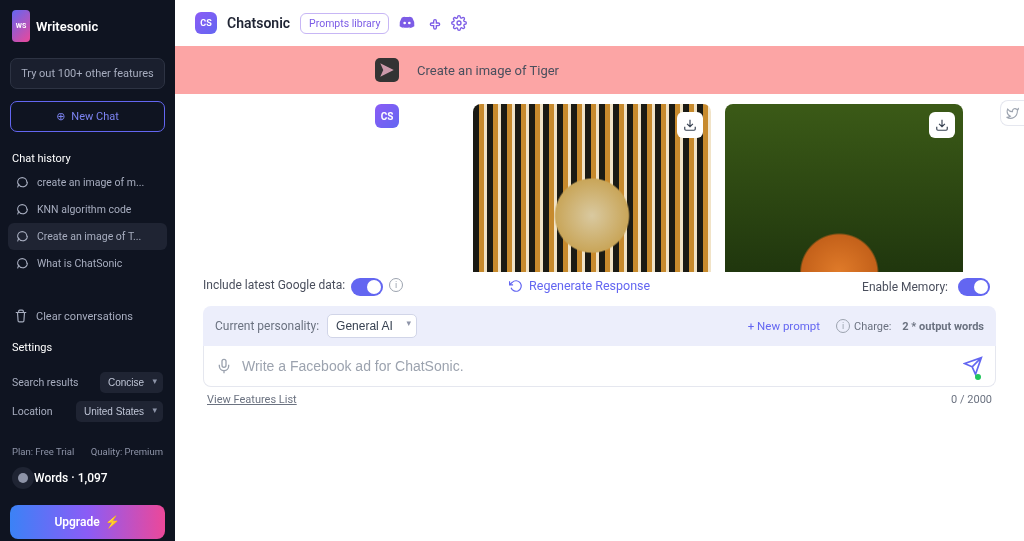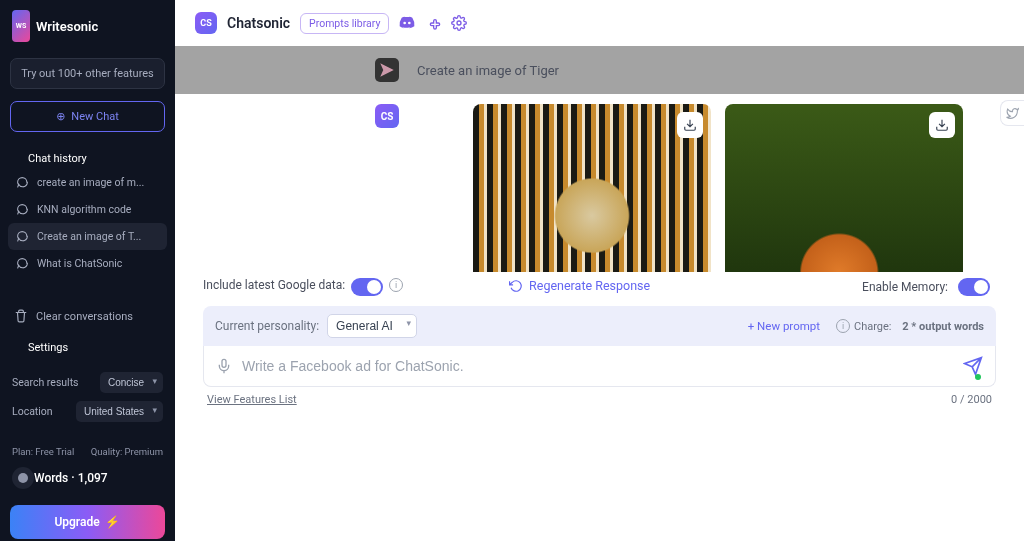--- a/index.html
+++ b/index.html
@@ -5,21 +5,21 @@
 * { box-sizing: border-box; margin: 0; padding: 0; }
 body { font-family: -apple-system, BlinkMacSystemFont, 'Segoe UI', Roboto, sans-serif; background: #fff; width: 1024px; height: 541px; overflow: hidden; display: flex; }
 
 
 .sidebar { width: 175px; height: 541px; background: #0f1421; color: #bfc5d6; display: flex; flex-direction: column; font-size: 11px; }
 .sidebar-header { display: flex; align-items: center; gap: 6px; padding: 10px 12px; }
 .ws-logo { width: 18px; height: 32px; border-radius: 4px; background: linear-gradient(135deg,#6366f1,#ec4899); display:flex;align-items:center;justify-content:center;color:#fff;font-size:7px;font-weight:700; }
 .brand-name { color: #fff; font-weight: 600; font-size: 13px; }
 .try-btn { margin: 6px 10px; padding: 8px 0; border: 1px solid #2d3343; border-radius: 7px; text-align: center; color: #a7adbf; background: #1a1f2e; cursor: pointer; font-size: 11px; }
 .new-chat-btn { margin: 6px 10px 12px; padding: 8px 0; border: 1px solid #6366f1; border-radius: 7px; text-align: center; color: #7c83f1; cursor: pointer; font-size: 11px; display:flex;align-items:center;justify-content:center;gap:6px; }
-.section-label { color: #fff; font-size: 11px; padding: 8px 28px 4px; }
+.section-label { color: #fff; font-size: 11px; padding: 8px 12px 4px; }
 .history-list { padding: 0 8px; }
 .history-item { display: flex; align-items: center; gap: 8px; padding: 7px 8px; border-radius: 6px; color: #a7adbf; cursor: pointer; font-size: 10.5px; }
 .history-item.active { background: #1f2433; }
 .chat-bubble-icon { width: 13px; height: 13px; flex-shrink:0; }
 .clear-conv { display: flex; align-items: center; gap: 8px; padding: 10px 14px; color: #a7adbf; cursor: pointer; margin-top: 22px; font-size:11px; }
 .settings-group { padding: 6px 12px; }
 .setting-row { display: flex; align-items: center; justify-content: space-between; margin: 8px 0; }
 .setting-label { color: #a7adbf; font-size: 10.5px; }
 .setting-select { background: #1f2433; border: none; border-radius: 5px; padding: 5px 18px 5px 8px; color: #bfc5d6; font-size: 10px; appearance: none; position: relative; }
 .select-wrap { position: relative; }
@@ -32,21 +32,21 @@
 .spacer-flex { flex: 1; }
 
 
 .main { flex:1; display:flex; flex-direction:column; height:416px; position:relative; }
 .top-bar { display:flex; align-items:center; gap:10px; padding:12px 20px; }
 .cs-avatar { width:22px;height:22px;border-radius:6px;background:linear-gradient(135deg,#8b5cf6,#6366f1);display:flex;align-items:center;justify-content:center;color:#fff;font-size:9px;font-weight:700; }
 .chatsonic-title { font-weight:600; font-size:14px; color:#1f2433; }
 .prompts-lib { border:1px solid #c7b6f5; color:#7c5ce6; border-radius:6px; padding:3px 8px; font-size:10.5px; cursor:pointer; }
 .top-icon { width:16px; height:16px; color:#7c5ce6; cursor:pointer; }
 .conversation { flex:1; overflow:auto; }
-.user-row { background:#a3a3a3; padding:12px 0; display:flex; align-items:center; }
+.user-row { background:#fca5a5; padding:12px 0; display:flex; align-items:center; }
 .row-inner { margin-left:200px; display:flex; align-items:center; gap:18px; }
 .user-avatar { width:24px;height:24px;border-radius:5px;background:#333;display:flex;align-items:center;justify-content:center;overflow:hidden; }
 .user-avatar svg { width:18px; height:18px; }
 .user-text { font-size:13px; color:#4a4f5d; }
 .assistant-row { display:flex; padding:10px 0 0; }
 .assistant-avatar-col { margin-left:200px; }
 .assistant-avatar { width:24px;height:24px;border-radius:6px;background:linear-gradient(135deg,#8b5cf6,#6366f1);display:flex;align-items:center;justify-content:center;color:#fff;font-size:10px;font-weight:700; }
 .images-grid { display:flex; gap:14px; margin-left:74px; }
 .img-card { position:relative; width:238px; height:248px; border-radius:8px; overflow:hidden; }
 .img-card.one { background: radial-gradient(circle at 50% 45%, #d9c9a0 0%, #c9a65a 20%, transparent 21%), repeating-linear-gradient(90deg,#1a1a14 0 6px,#c78a2d 6px 11px,#f1e3c7 11px 14px), radial-gradient(circle at 50% 100%, #2e3a1a 0%, #1e2810 60%); }

